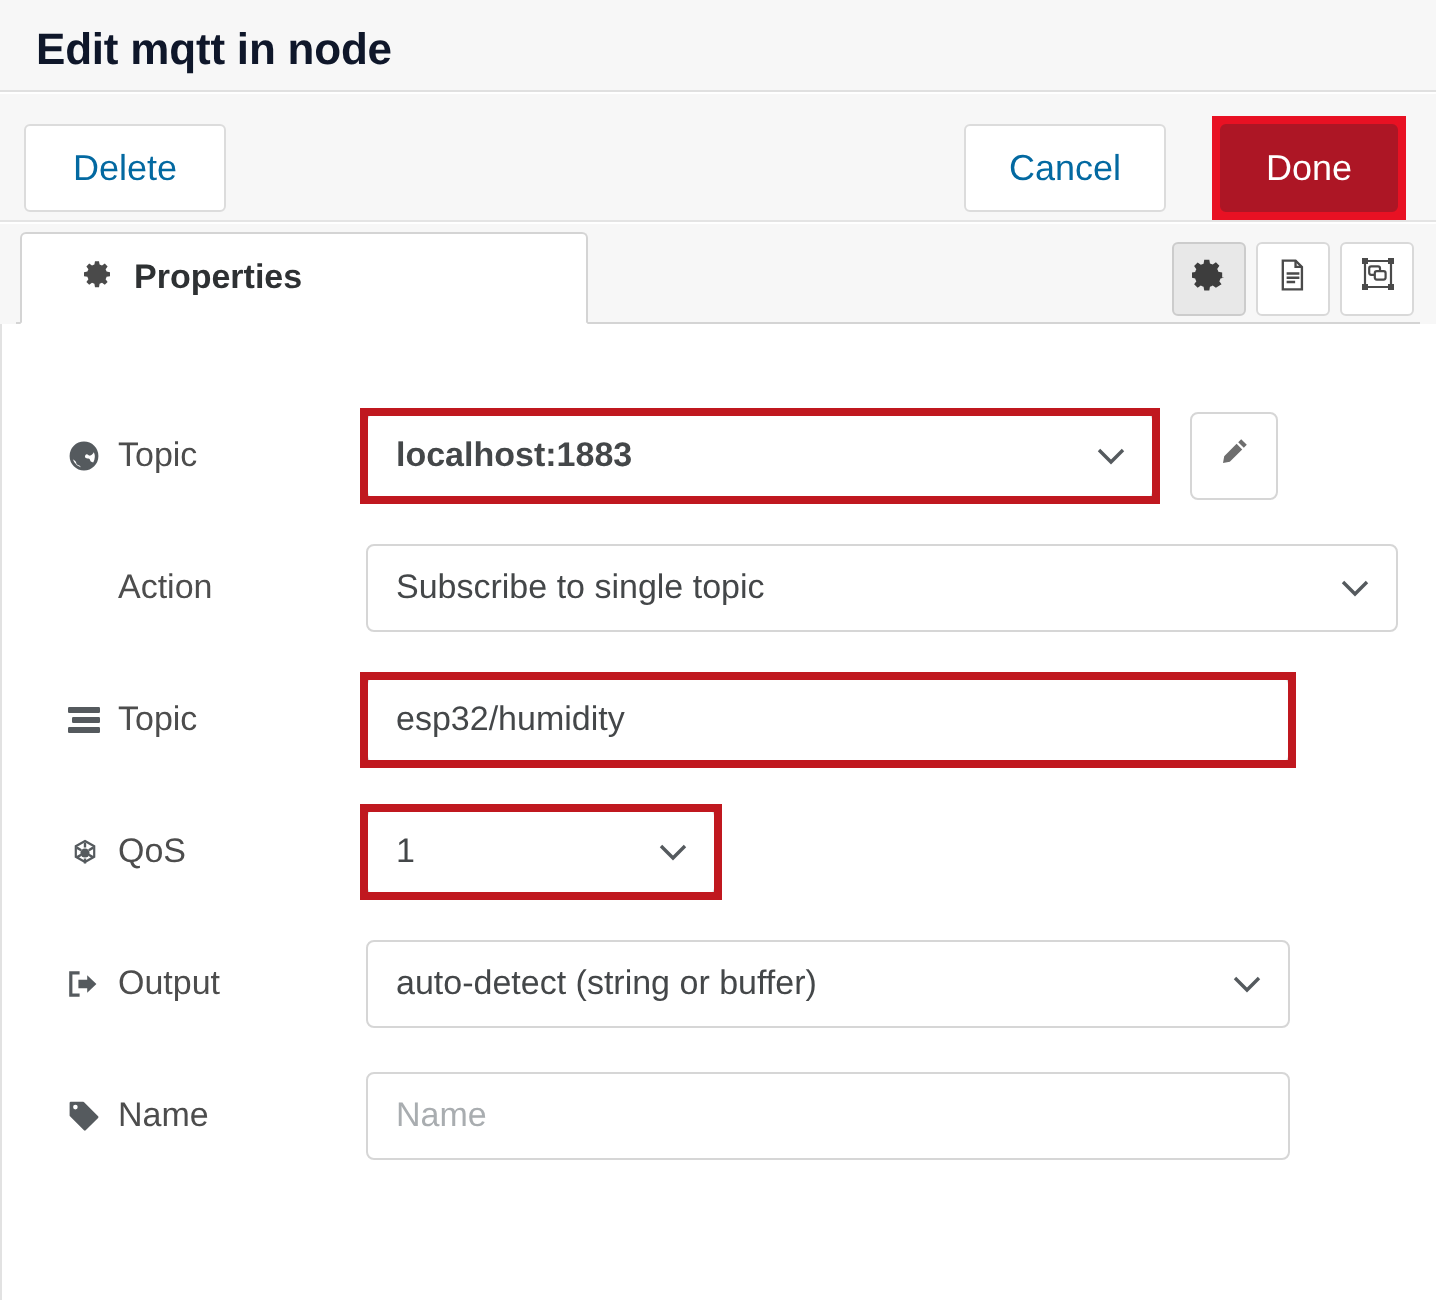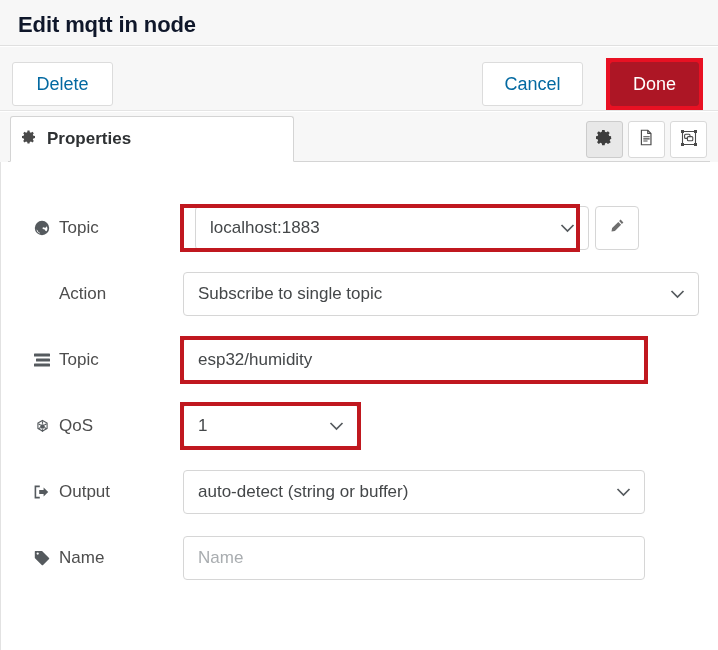--- a/index.html
+++ b/index.html
@@ -96,21 +96,21 @@
   .tab-properties {
     position: absolute;
     left: 10px; top: 4px;
     width: 284px; height: 46px;
     background: #ffffff;
     border: 1px solid #d4d4d4;
     border-bottom: 1px solid #ffffff;
     border-radius: 3px 3px 0 0;
     display: flex;
     align-items: center;
-    padding-left: 10px;
+    padding-left: 30px;
     gap: 10px;
     cursor: pointer;
     z-index: 3;
   }
   .tab-properties .tab-label {
     font-size: 17px;
     font-weight: bold;
     color: #2e3133;
   }
 
@@ -279,21 +279,21 @@
 
     <div class="row" style="top:44px;">
       <div class="row-label">
         <span class="lbl-icon">
           <svg width="16" height="16" viewBox="0 0 16 16" fill="#555a5e">
             <path d="M8 .8a7.2 7.2 0 100 14.4A7.2 7.2 0 008 .8zm0 13a5.8 5.8 0 01-5.6-4.3c.4.5 1 .7 1.4 1.2.4.5.3 1.2.8 1.6.4.4 1 .3 1.4.7.3.3.3.7.3 1.1-.1-.1-.2-.2-.3-.3zm4.6-2.6c-.4-.2-.9-.2-1.2-.5-.4-.4-.3-1-.8-1.3-.5-.3-1.2-.1-1.7-.4-.4-.3-.5-.9-.3-1.3.2-.4.7-.6 1.1-.5.4.1.6.5 1 .6.5.1.9-.3 1.3-.6.4-.3.9-.7.9-1.2a5.8 5.8 0 01-.3 5.2z"></path>
           </svg>
         </span>
         <span>Topic</span>
       </div>
-      <div class="field" style="left:194px; width:394px;">
+      <div class="field" style="left:182px; width:394px;font-weight:bold;">
         <span>localhost:1883</span>
         <span class="chevron">
           <svg width="15" height="10" viewBox="0 0 15 10" fill="none" stroke="#555a5e" stroke-width="1.7">
               <path d="M1.5 2l6 6 6-6"></path>
             </svg>
         </span>
       </div>
       <div class="annot" style="left:179px; top:-2px; width:400px; height:48px;"></div>
       <div class="pencil-btn" style="left:594px;">
         <span>

